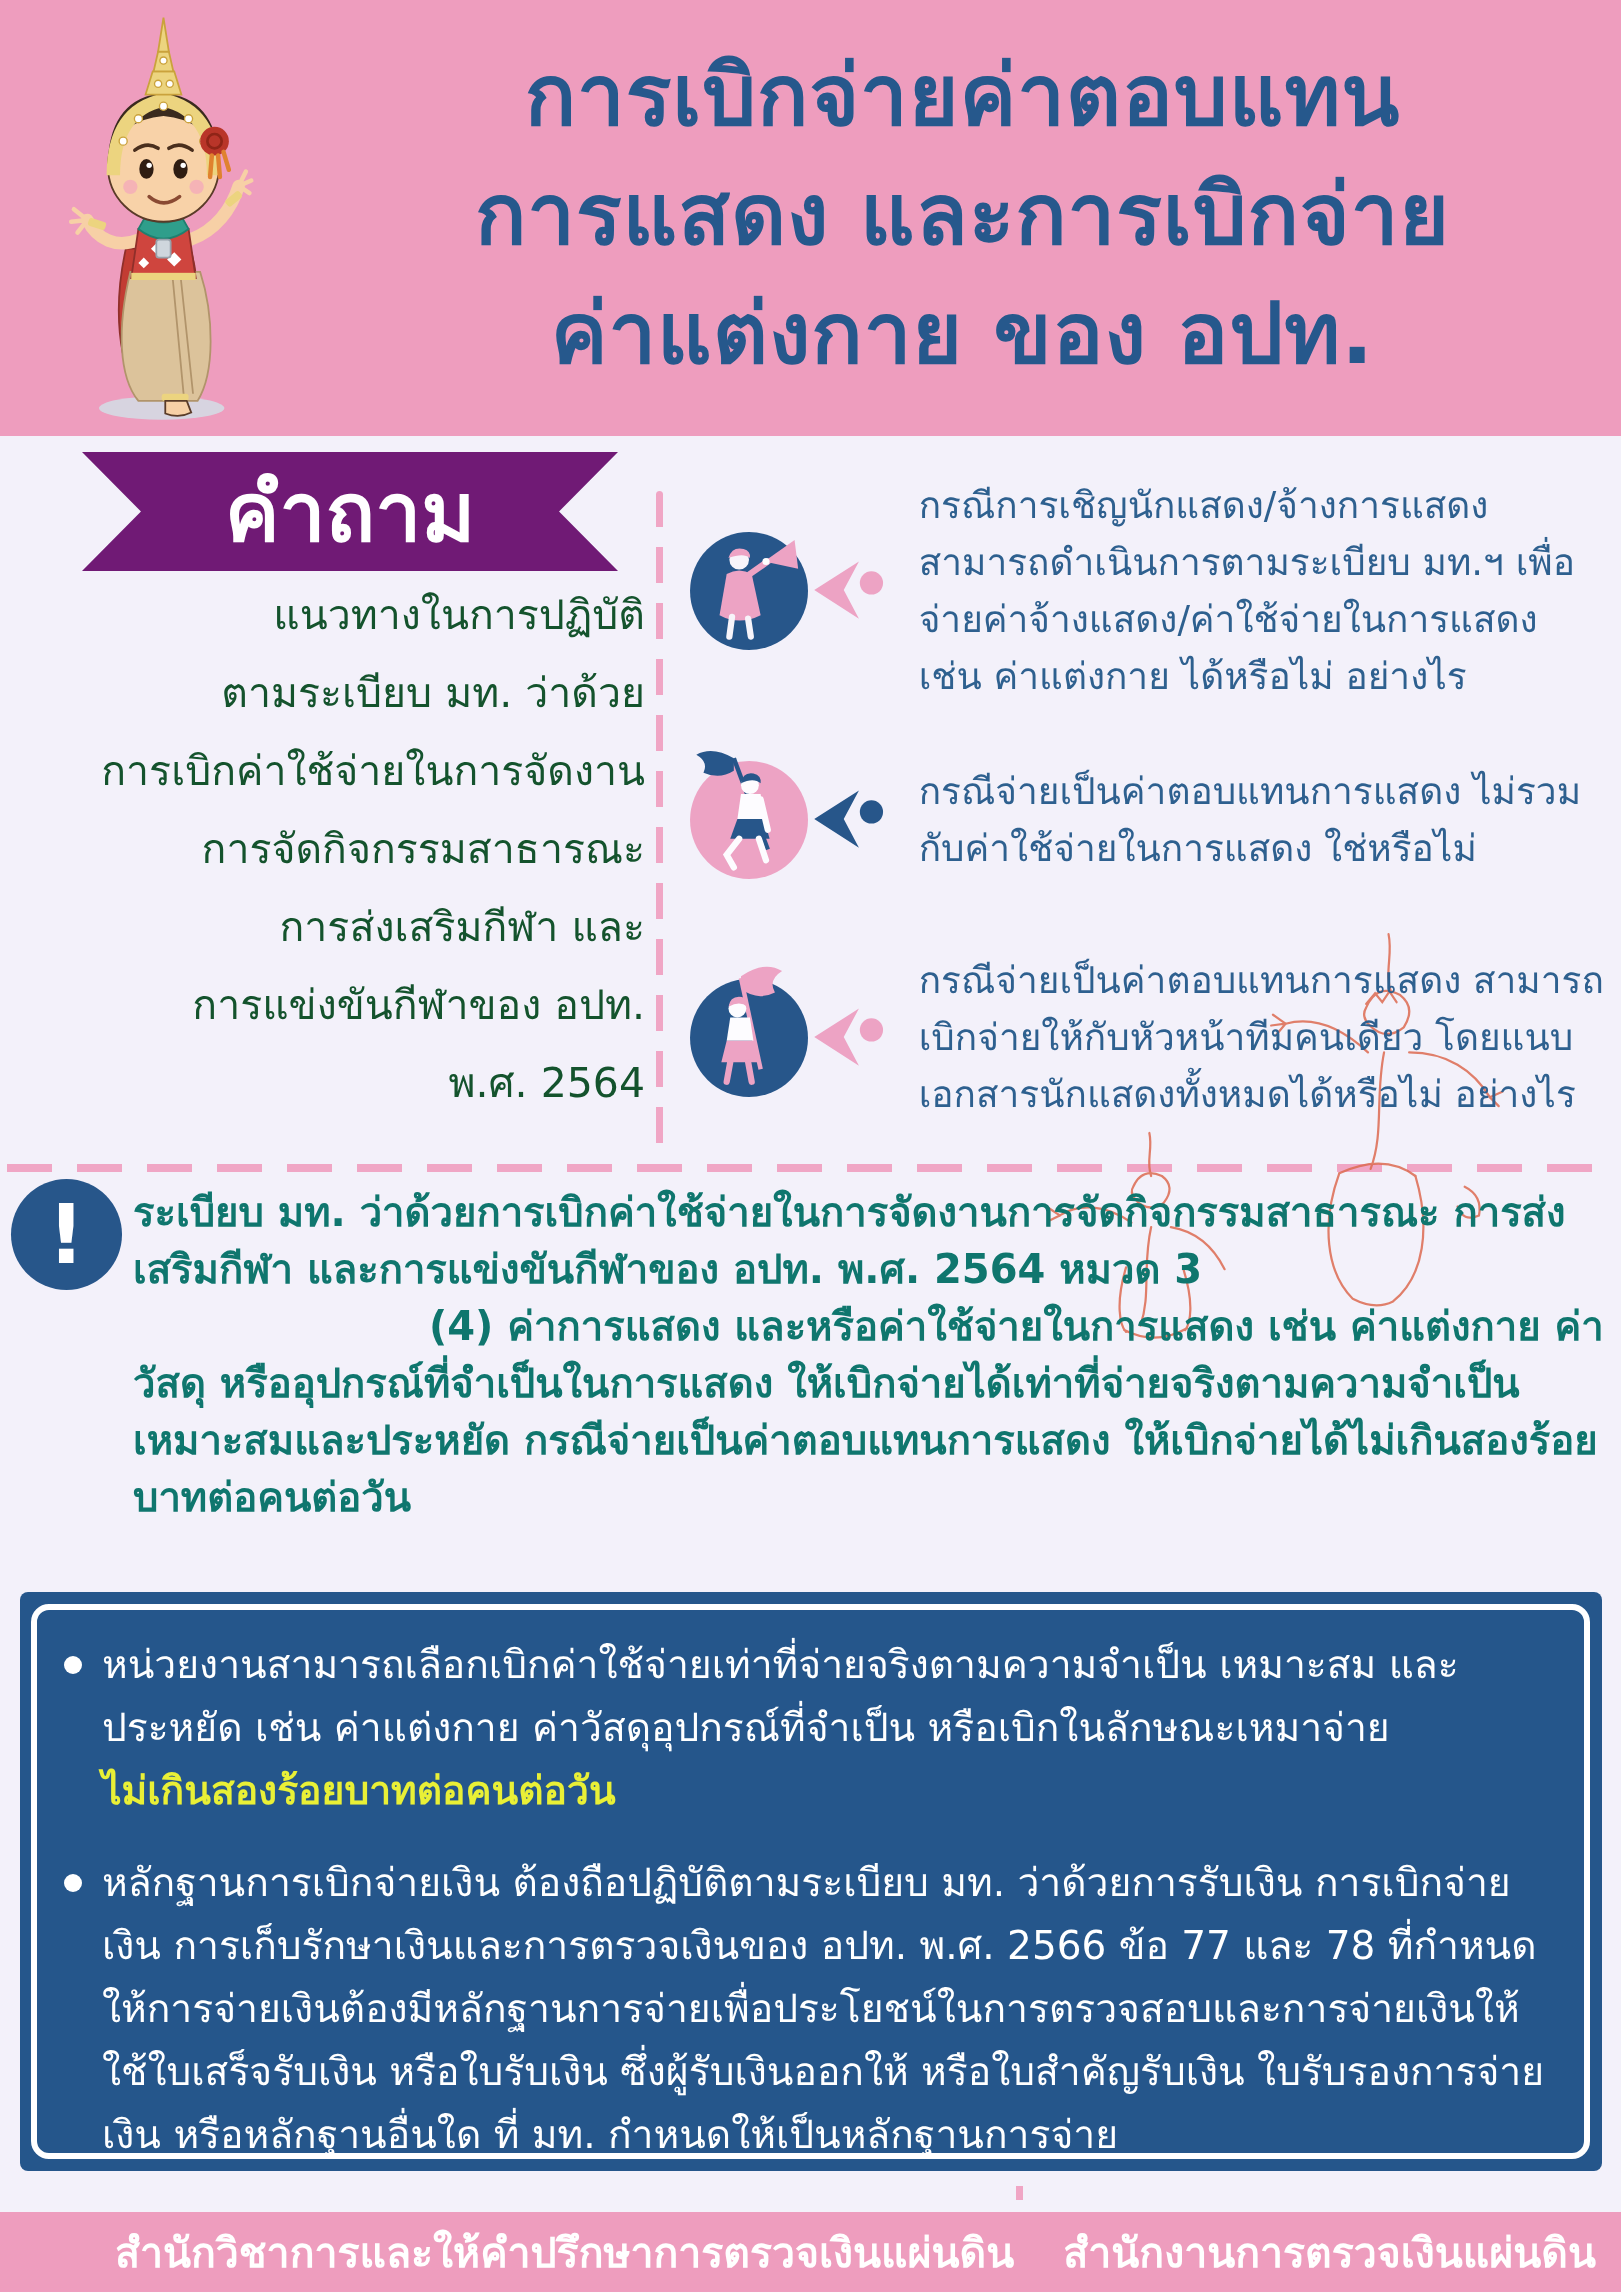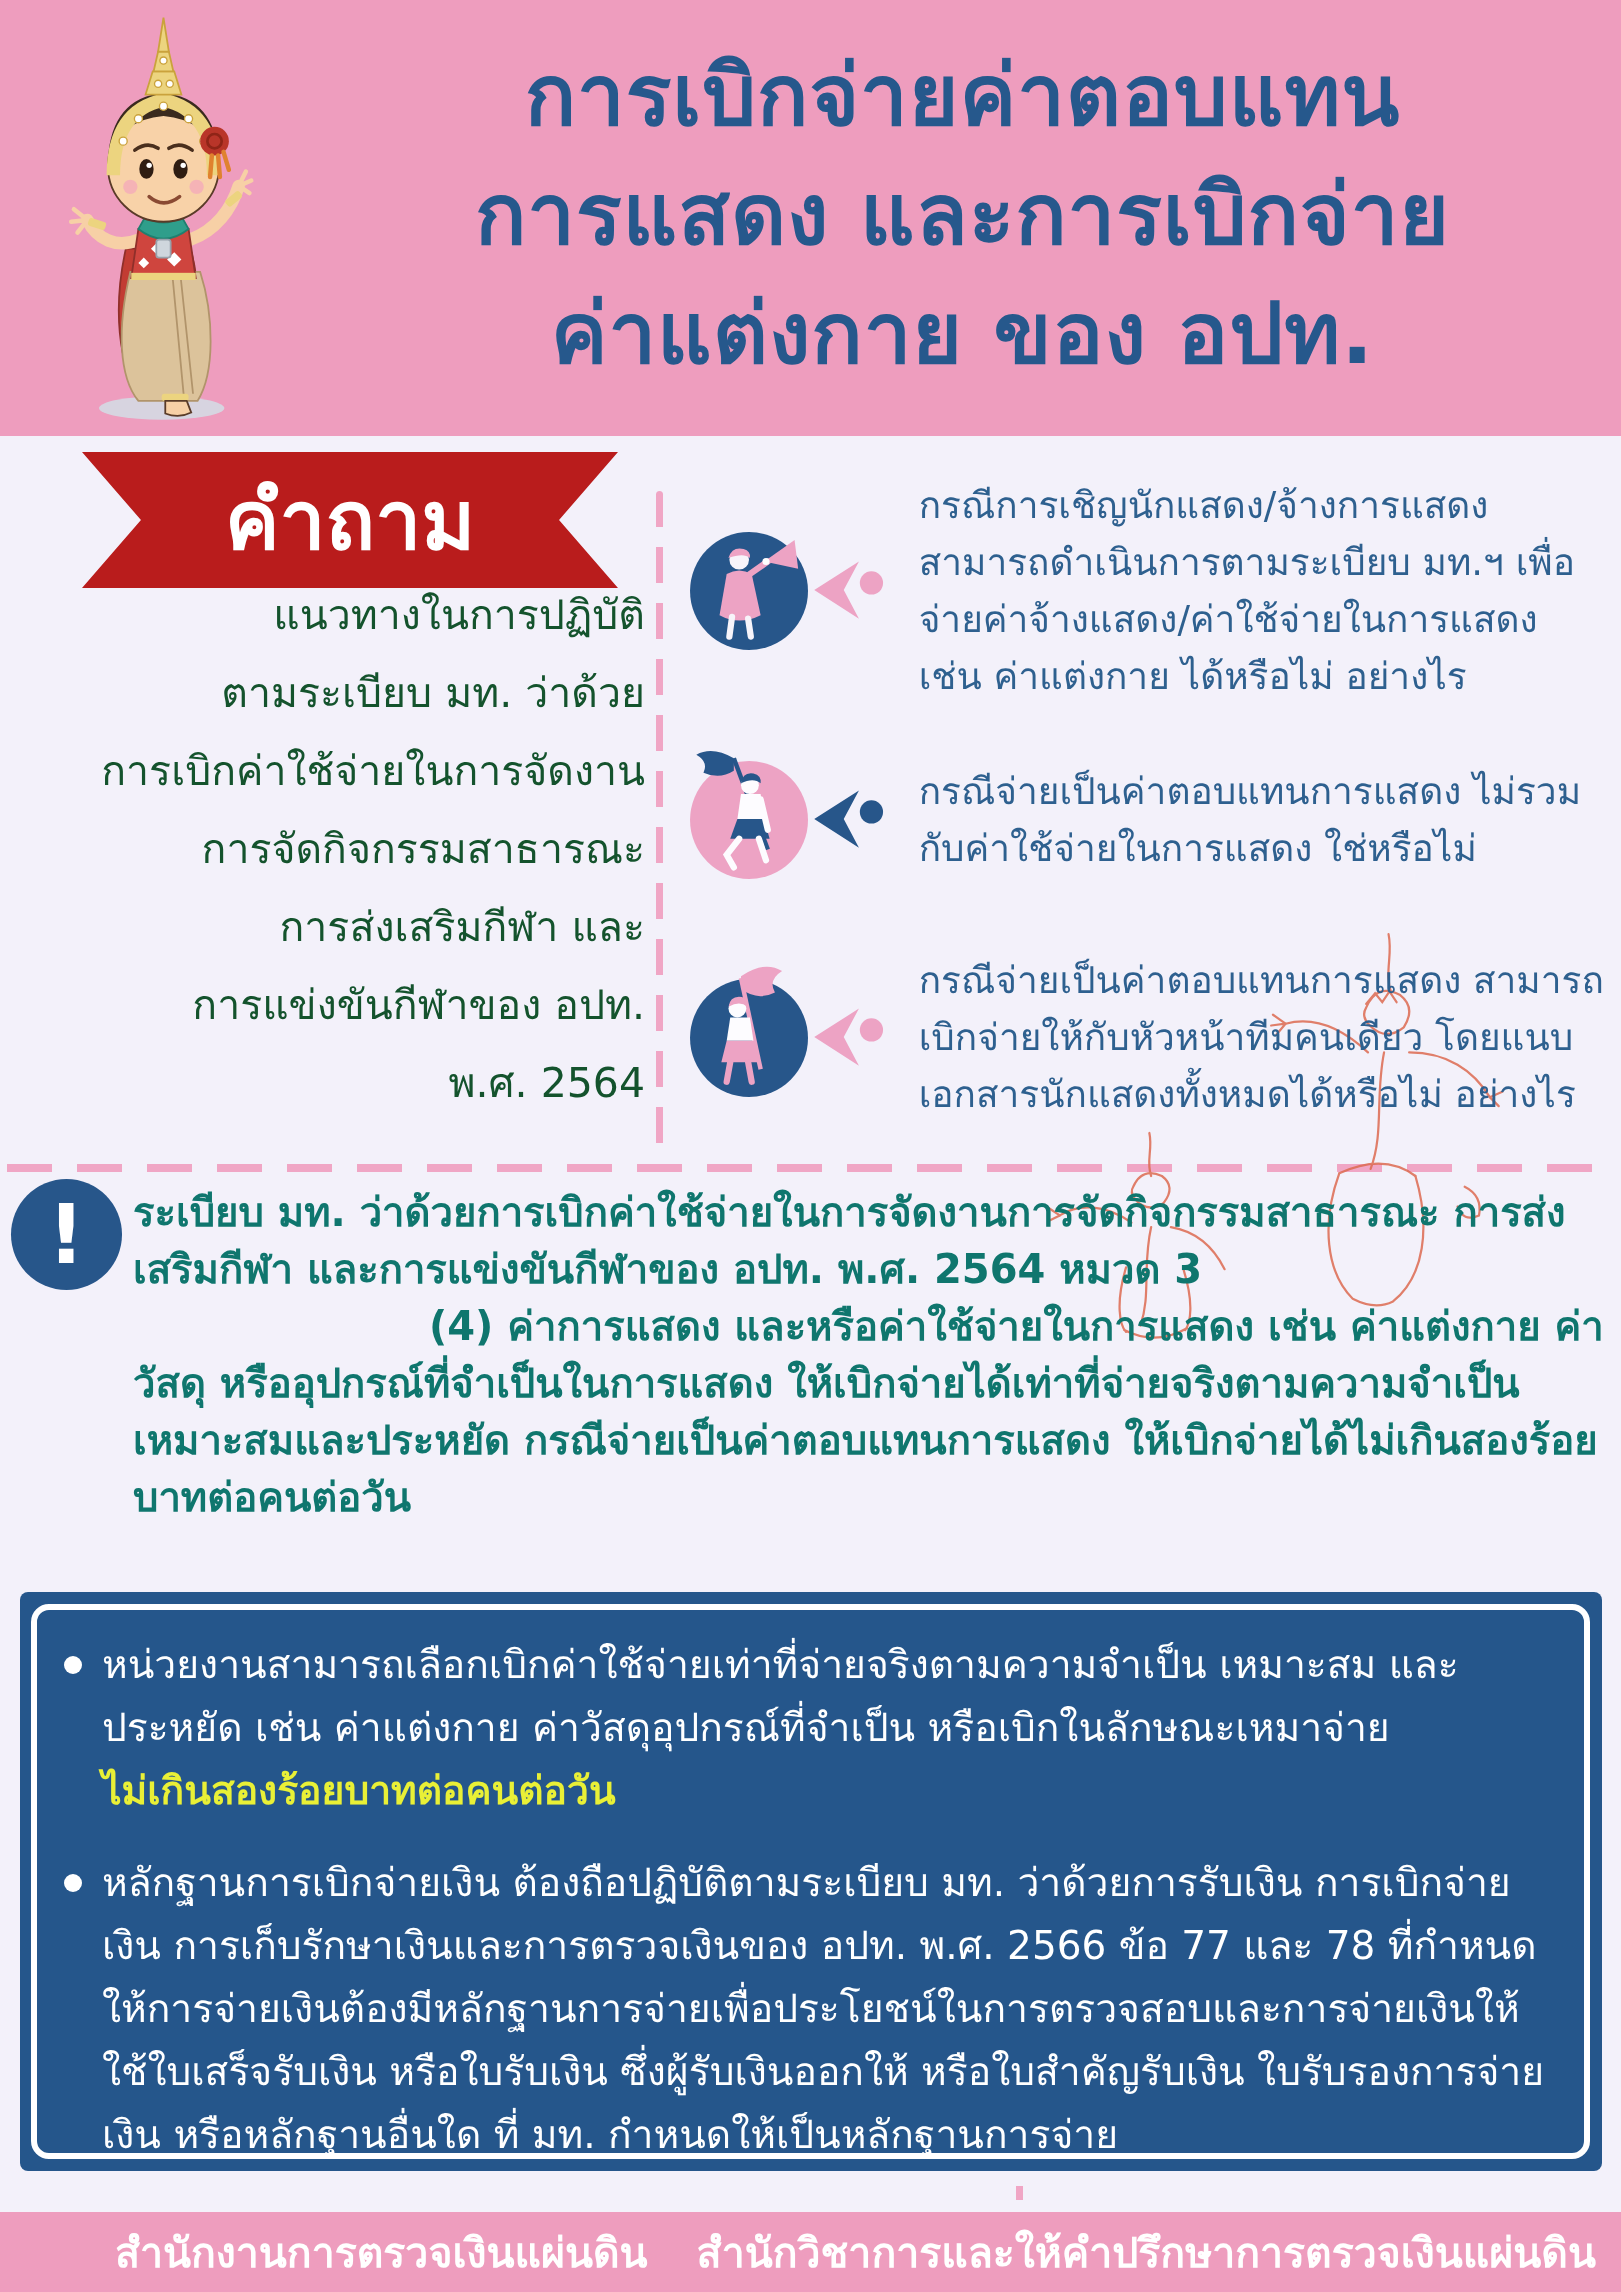--- a/index.html
+++ b/index.html
@@ -4,21 +4,21 @@
 <style>
   html,body{margin:0;padding:0;background:#e8e6ef;}
   .poster{position:relative;width:1621px;height:2293px;background:#f3f1fa;overflow:hidden;
           font-family:"DejaVu Sans",sans-serif;}
   
   .header-bar{position:absolute;left:0;top:0;width:1621px;height:436px;background:#ee9dbe;}
   .mascot{position:absolute;left:38px;top:5.4px;}
   .poster-title{position:absolute;left:304px;top:36px;width:1317px;text-align:center;
                 color:#26588c;font-weight:bold;font-size:85px;line-height:119px;letter-spacing:0.9px;}
   
-  .question-banner{position:absolute;left:82px;top:452px;width:536px;height:136px;background:#b91c1c;
+  .question-banner{position:absolute;left:82px;top:452px;width:536px;height:119px;background:#701a75;
                    clip-path:polygon(0 0,100% 0,89% 50%,100% 100%,0 100%,11% 50%);
                    display:flex;align-items:center;justify-content:center;}
   .question-banner span{color:#ffffff;font-size:82px;font-weight:bold;}
   .question-text{position:absolute;left:36px;top:576px;width:609px;text-align:right;
                  color:#14532d;font-size:41px;line-height:78px;}
   .v-divider{position:absolute;left:656px;top:491px;width:7.2px;height:656px;border-radius:3.6px;
              background:repeating-linear-gradient(to bottom,#f0a6c5 0 36px,transparent 36px 56px);}
   
   .qa-col{position:absolute;left:682px;top:448px;width:939px;z-index:2;}
   .qa-item{position:absolute;left:0;display:flex;align-items:center;gap:10.7px;width:939px;}
@@ -244,18 +244,18 @@
       <div class="bullet">
         <span class="disc"></span>
         <p>หลักฐานการเบิกจ่ายเงิน ต้องถือปฏิบัติตามระเบียบ มท. ว่าด้วยการรับเงิน การเบิกจ่ายเงิน การเก็บรักษาเงินและการตรวจเงินของ อปท. พ.ศ. 2566 ข้อ 77 และ 78 ที่กำหนดให้การจ่ายเงินต้องมีหลักฐานการจ่ายเพื่อประโยชน์ในการตรวจสอบและการจ่ายเงินให้ใช้ใบเสร็จรับเงิน หรือใบรับเงิน ซึ่งผู้รับเงินออกให้ หรือใบสำคัญรับเงิน ใบรับรองการจ่ายเงิน หรือหลักฐานอื่นใด ที่ มท. กำหนดให้เป็นหลักฐานการจ่าย</p>
       </div>
     </div>
   </div>
 
   <div class="bottom-dash"></div>
 
   <div class="footer-bar">
+    <span>สำนักวิชาการและให้คำปรึกษาการตรวจเงินแผ่นดิน</span>
     <span>สำนักงานการตรวจเงินแผ่นดิน</span>
-    <span>สำนักวิชาการและให้คำปรึกษาการตรวจเงินแผ่นดิน</span>
   </div>
 
 </div>
 
 
 </body></html>

